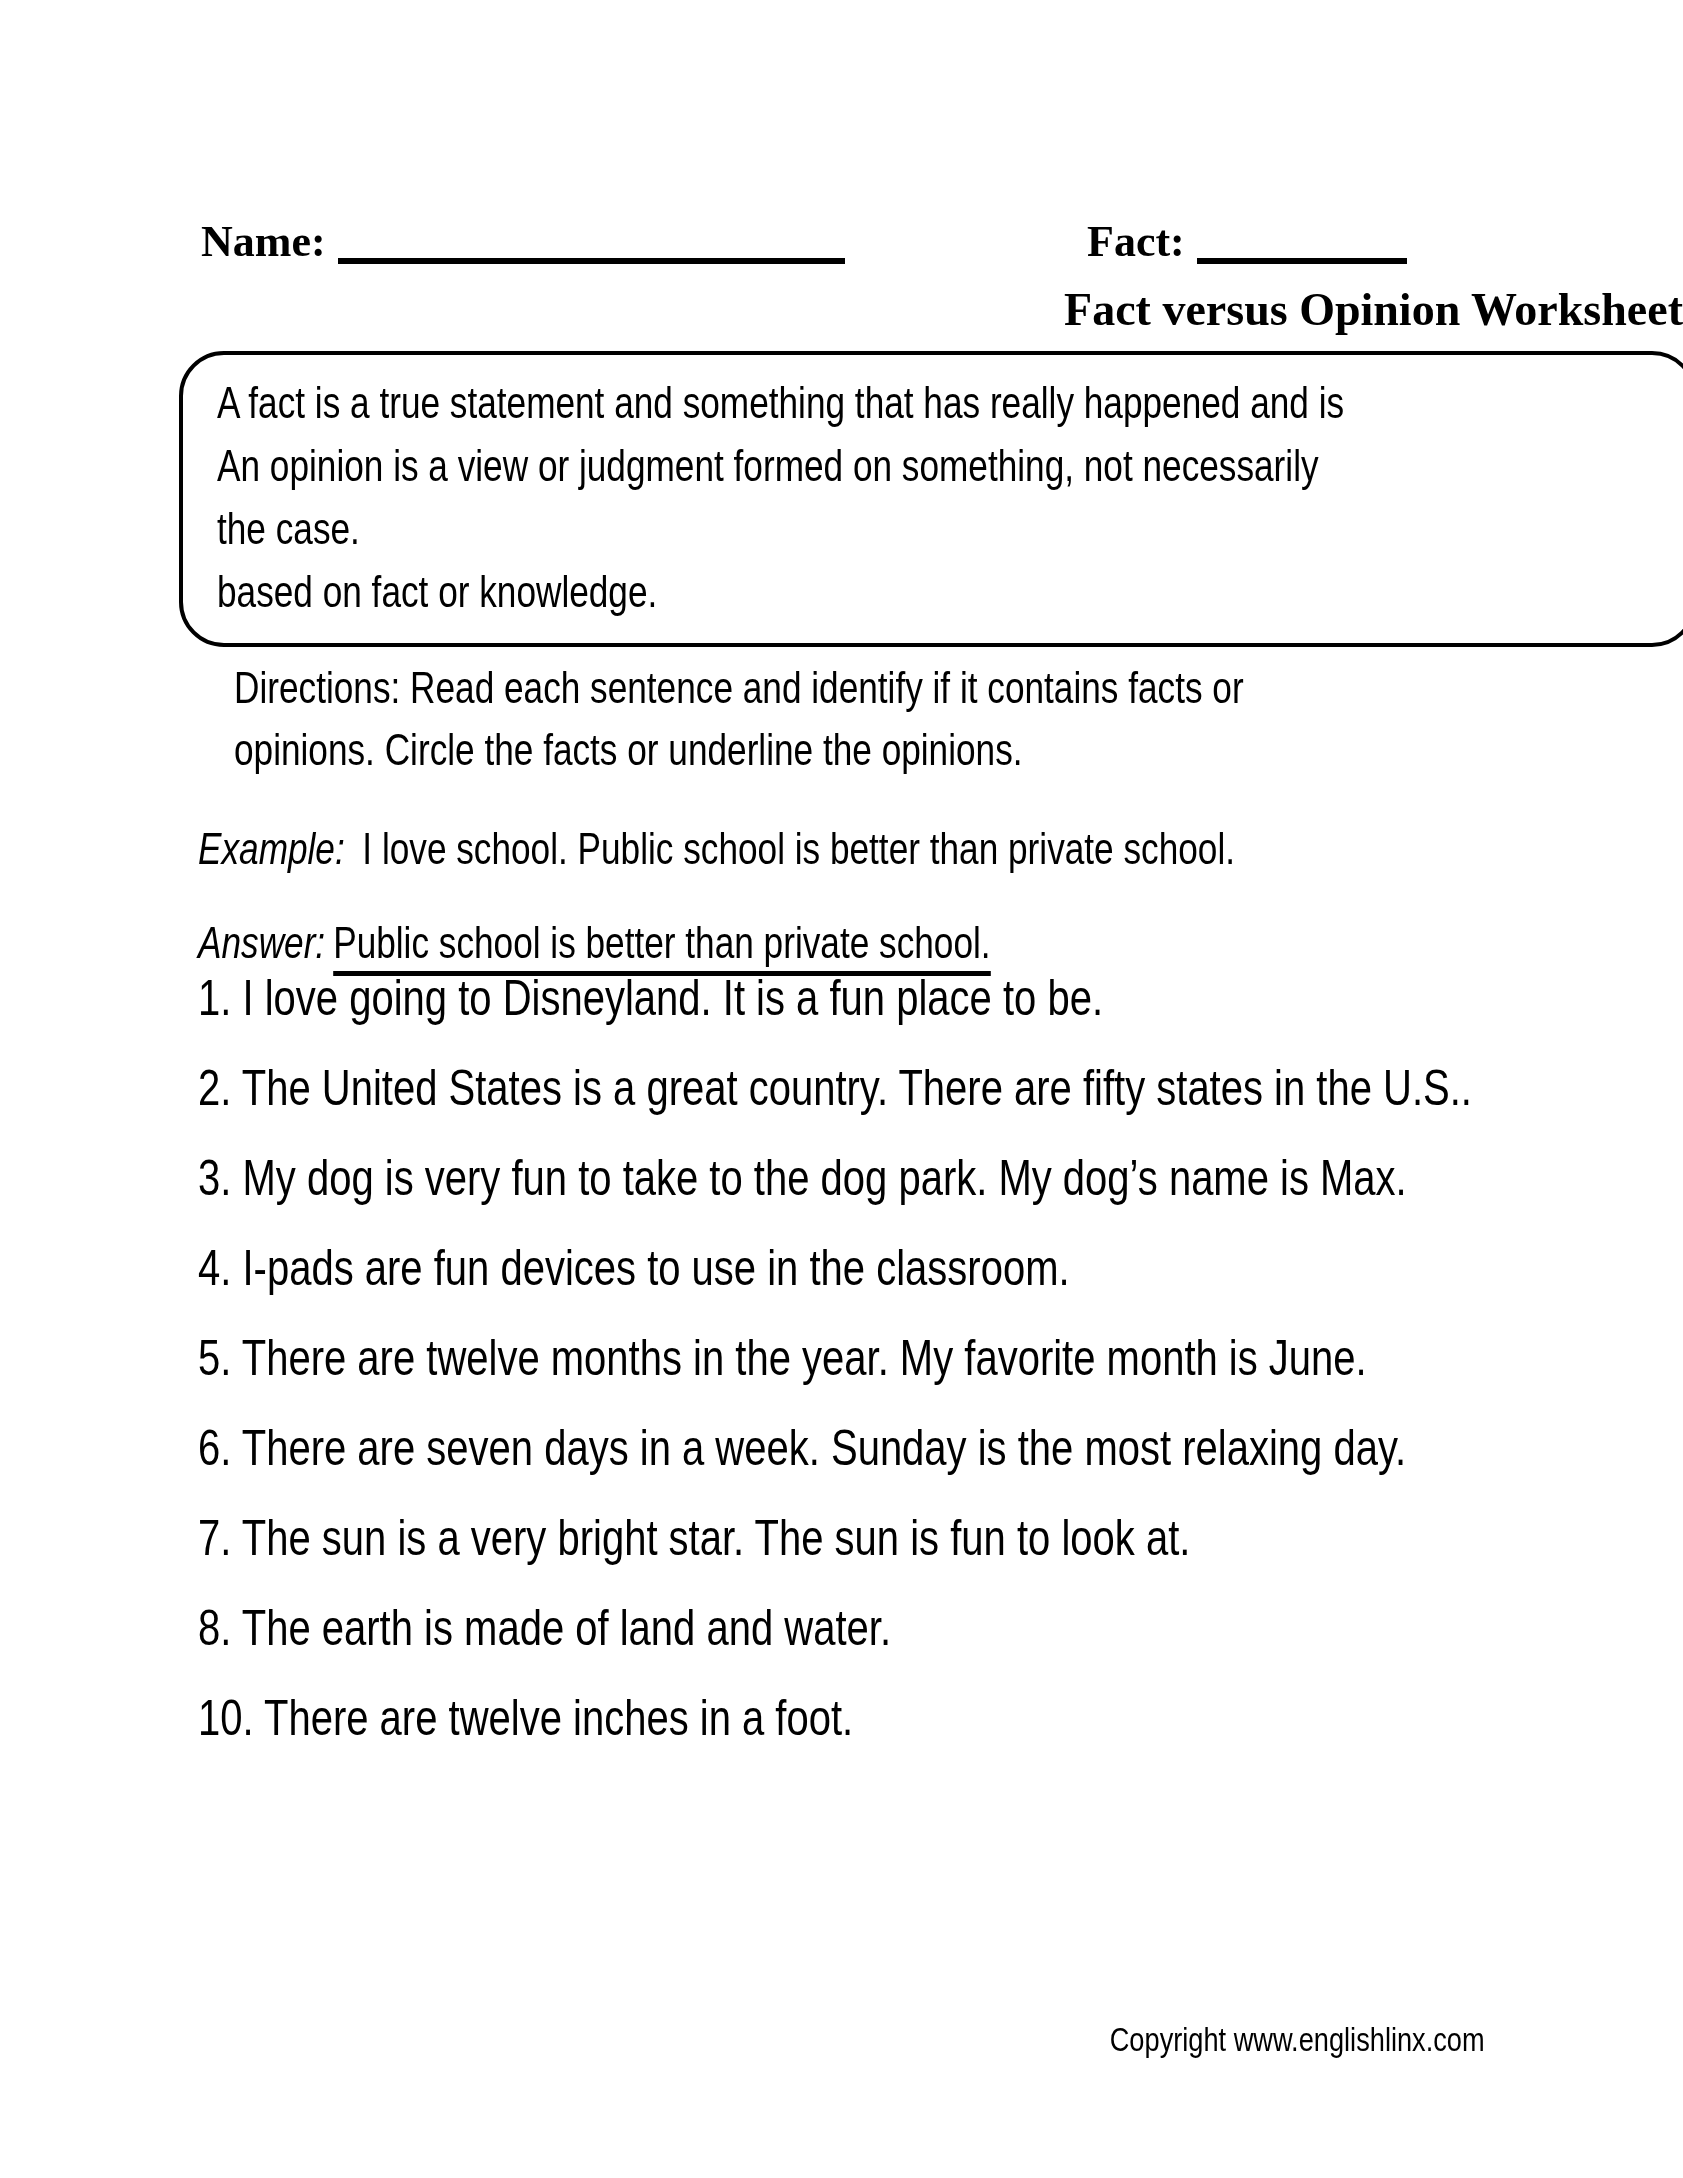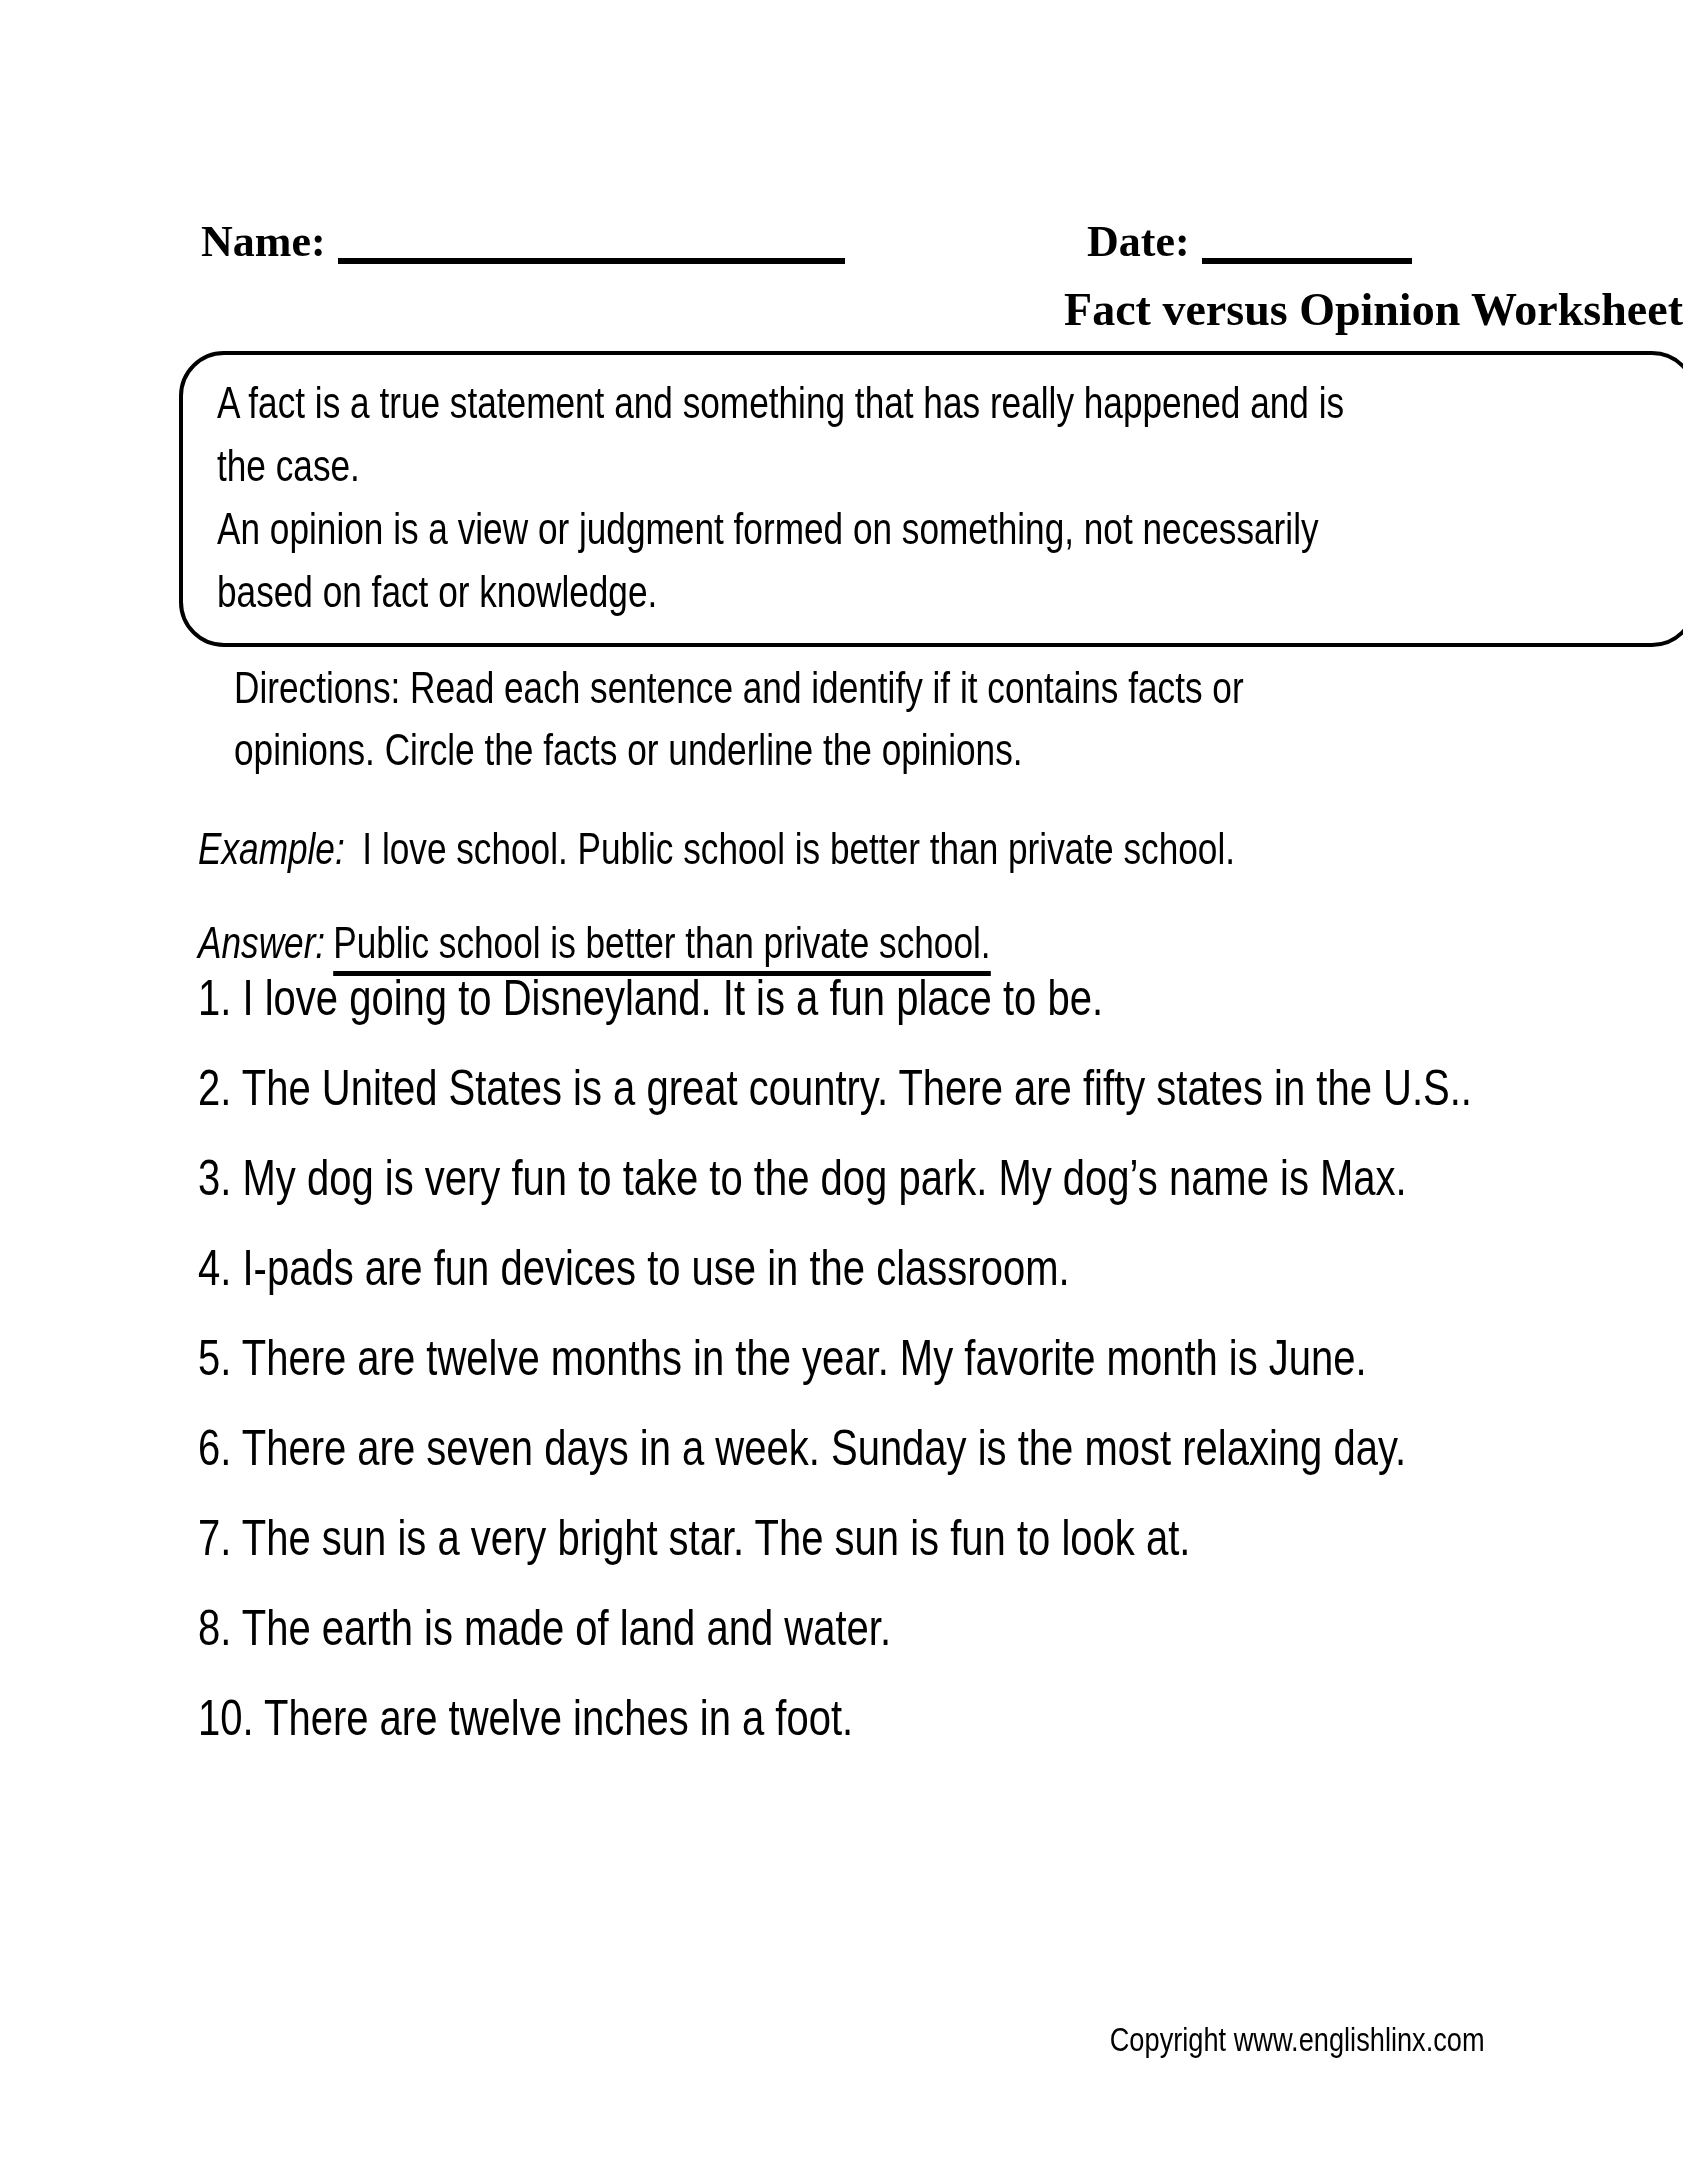--- a/index.html
+++ b/index.html
@@ -137,29 +137,29 @@
 </head>
 <body>
 
 <div class="page">
 
   <div class="field-row name">
     <span>Name:</span><span class="blank name-blank"></span>
   </div>
 
   <div class="field-row date">
-    <span>Date:</span><span class="blank date-blank"></span>
+    <span>Fact:</span><span class="blank date-blank"></span>
   </div>
 
   <div class="title">Fact versus Opinion Worksheet</div>
 
   <div class="def-box">
     <div class="def-line"><span class="cond">A fact is a true statement and something that has really happened and is</span></div>
+    <div class="def-line"><span class="cond">An opinion is a view or judgment formed on something, not necessarily</span></div>
     <div class="def-line"><span class="cond">the case.</span></div>
-    <div class="def-line"><span class="cond">An opinion is a view or judgment formed on something, not necessarily</span></div>
     <div class="def-line"><span class="cond">based on fact or knowledge.</span></div>
   </div>
 
   <div class="directions">
     <div class="dir-line"><span class="cond">Directions: Read each sentence and identify if it contains facts or</span></div>
     <div class="dir-line"><span class="cond">opinions. Circle the facts or underline the opinions.</span></div>
   </div>
 
   <div class="example-line">
     <span class="cond"><span class="ex-label">Example:</span><span>I love school. Public school is better than private school.</span></span>

